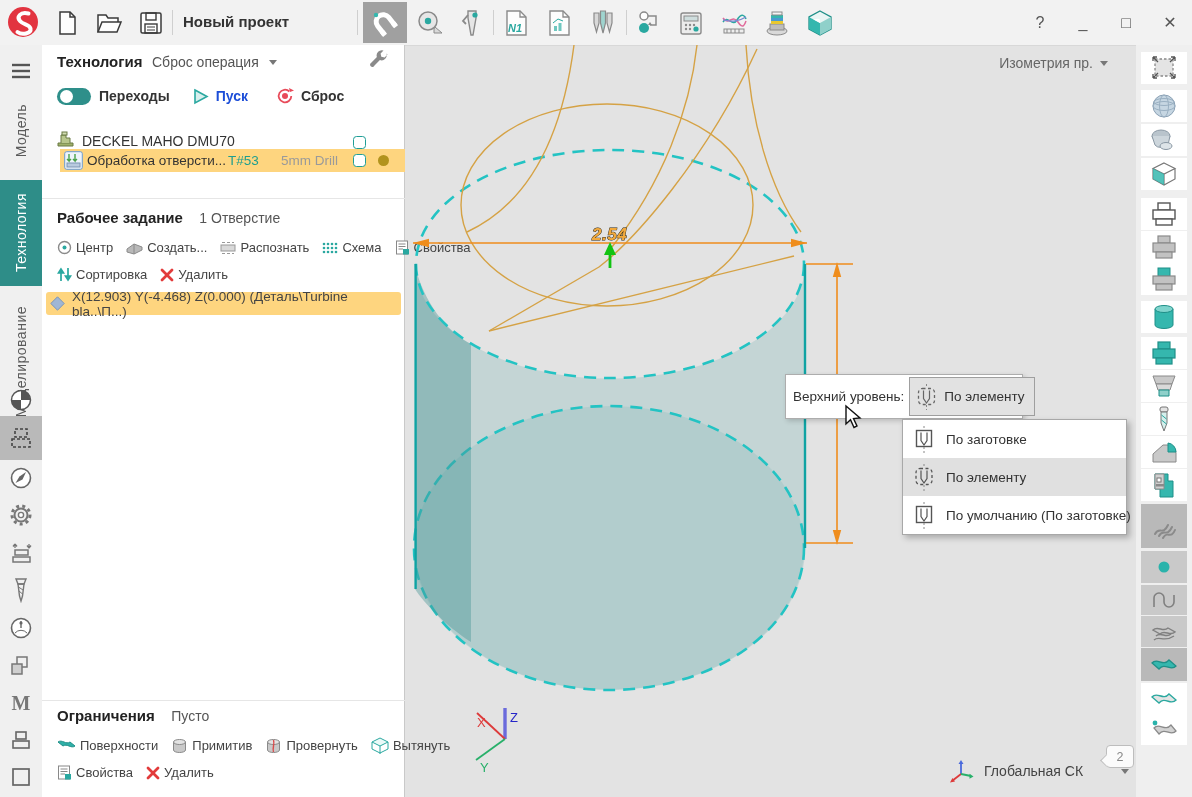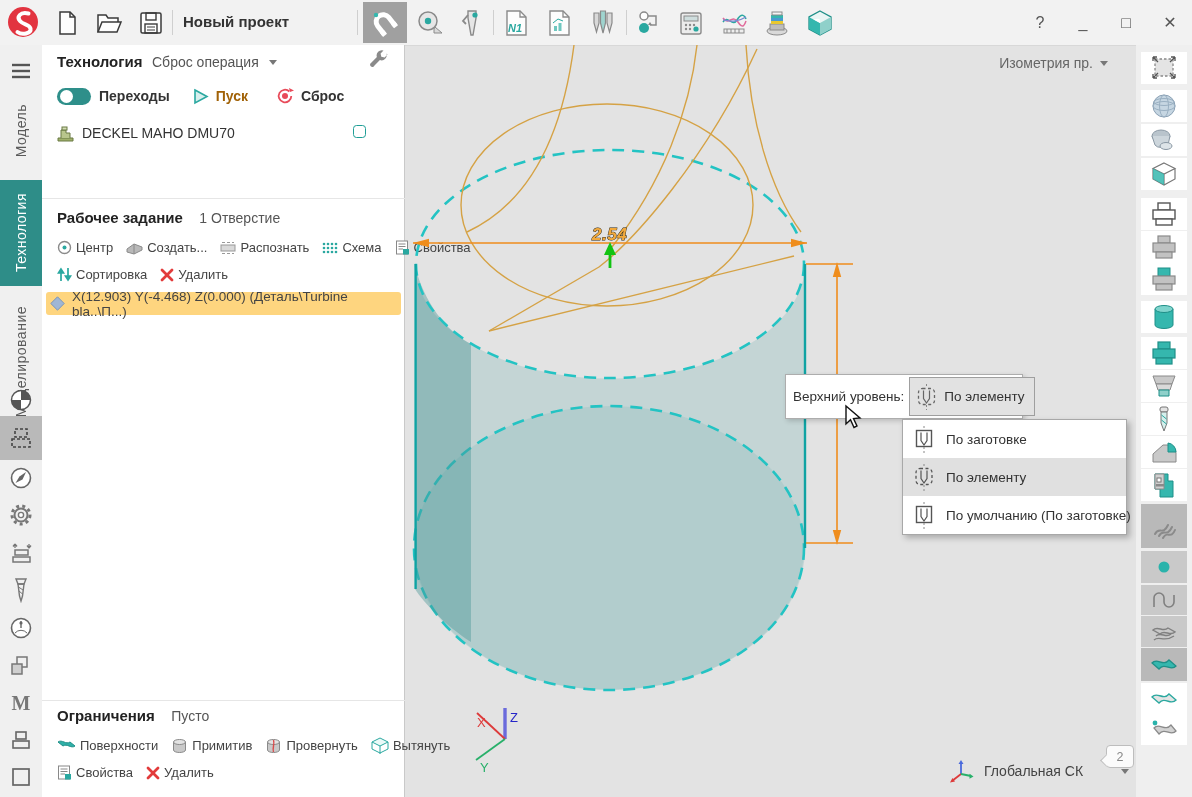--- a/index.html
+++ b/index.html
@@ -312,41 +312,56 @@
     <div class="abs" style="left:15px;top:42px;display:flex;align-items:center">
       <span style="position:relative;width:34px;height:17px;background:#2e8f8a;border-radius:9px;display:inline-block">
           <span style="position:absolute;left:2.5px;top:2px;width:13px;height:13px;background:#fff;border-radius:50%"></span>
         </span>
       <span style="font-weight:bold;margin:0 22px 0 8px;font-size:14px;color:#333">Переходы</span>
       <span class="ic">
           <svg width="17" height="17">
             <path d="M3 2 L15 8.5 3 15 Z" fill="#d8efed" stroke="#2aa8a0" stroke-width="1.6"></path>
           </svg>
         </span>
-      <span style="font-weight:bold;margin:0 28px 0 7px;font-size:14px;color:#a16207">Пуск</span>
+      <span style="font-weight:bold;margin:0 28px 0 7px;font-size:14px;color:#1d4ed8">Пуск</span>
       <span class="ic">
           <svg width="18" height="18">
             <circle cx="9" cy="9" r="3" fill="#e84b5a"></circle>
             <path d="M15.3 9 a6.3 6.3 0 1 1-1.9-4.5" fill="none" stroke="#e84b5a" stroke-width="1.8"></path>
             <path d="M13 1 l1 4 4-1.4 Z" fill="#e84b5a"></path>
           </svg>
         </span>
       <span style="font-weight:bold;margin-left:7px;font-size:14px;color:#333">Сброс</span>
     </div>
 
-    <div class="abs" style="left:0;top:80px;width:363px;height:24px;display:flex;align-items:flex-start">
+    <div class="abs" style="left:0;top:80px;width:363px;height:24px;display:flex;align-items:flex-end">
       <span class="ic" style="margin-left:14px">
           <svg width="19" height="19">
             <path d="M2 16 h15 v-3 H2 Z" fill="#9fb06a" stroke="#6a7a44"></path>
             <path d="M5 13 V5 h5 v3 h4 v5" fill="#b8c68c" stroke="#6a7a44"></path>
             <rect x="6" y="2" width="5" height="3" fill="#d2dcb2" stroke="#6a7a44"></rect>
           </svg>
         </span>
       <span style="margin-left:7px;font-size:14px;color:#333">DECKEL MAHO DMU70</span>
       <span class="chk" style="position:absolute;left:311px"></span>
+    </div>
+    <div class="abs selrow" style="left:18px;top:104px;width:345px;height:23px">
+      <span class="ic" style="position:absolute;left:4px;top:2px">
+          <svg width="19" height="19">
+            <rect x="0.7" y="0.7" width="17.6" height="17.6" fill="#eef4fb" stroke="#6b9bd2" rx="2"></rect>
+            <path d="M5 3 v7 l-2-2 m2 2 l2-2" stroke="#4aa34a" stroke-width="1.4" fill="none"></path>
+            <path d="M11 3 v7 l-2-2 m2 2 l2-2" stroke="#4aa34a" stroke-width="1.4" fill="none"></path>
+            <rect x="3" y="12" width="13" height="4" fill="#b9cade" stroke="#7c95b5"></rect>
+          </svg>
+        </span>
+      <span style="position:absolute;left:27px;top:4px;font-size:13.5px;color:#333">Обработка отверсти...</span>
+      <span style="position:absolute;left:168px;top:4px;font-size:13.5px;color:#1f9e8e">T#53</span>
+      <span style="position:absolute;left:221px;top:4px;font-size:13.5px;color:#9a9a9a">5mm Drill</span>
+      <span class="chk" style="position:absolute;left:293px;top:5px"></span>
+      <span style="position:absolute;left:318px;top:6px;width:11px;height:11px;border-radius:50%;background:#b2931d"></span>
     </div>
     <div class="hline" style="top:153px"></div>
 
     <div class="abs" style="left:15px;top:164px">
       <span class="ptitle">Рабочее задание</span>
       <span class="psub" style="margin-left:12px">1 Отверстие</span>
     </div>
     <div class="toolrow" style="left:15px;top:195px">
       <span class="toolbtn">
           <span class="ic">

